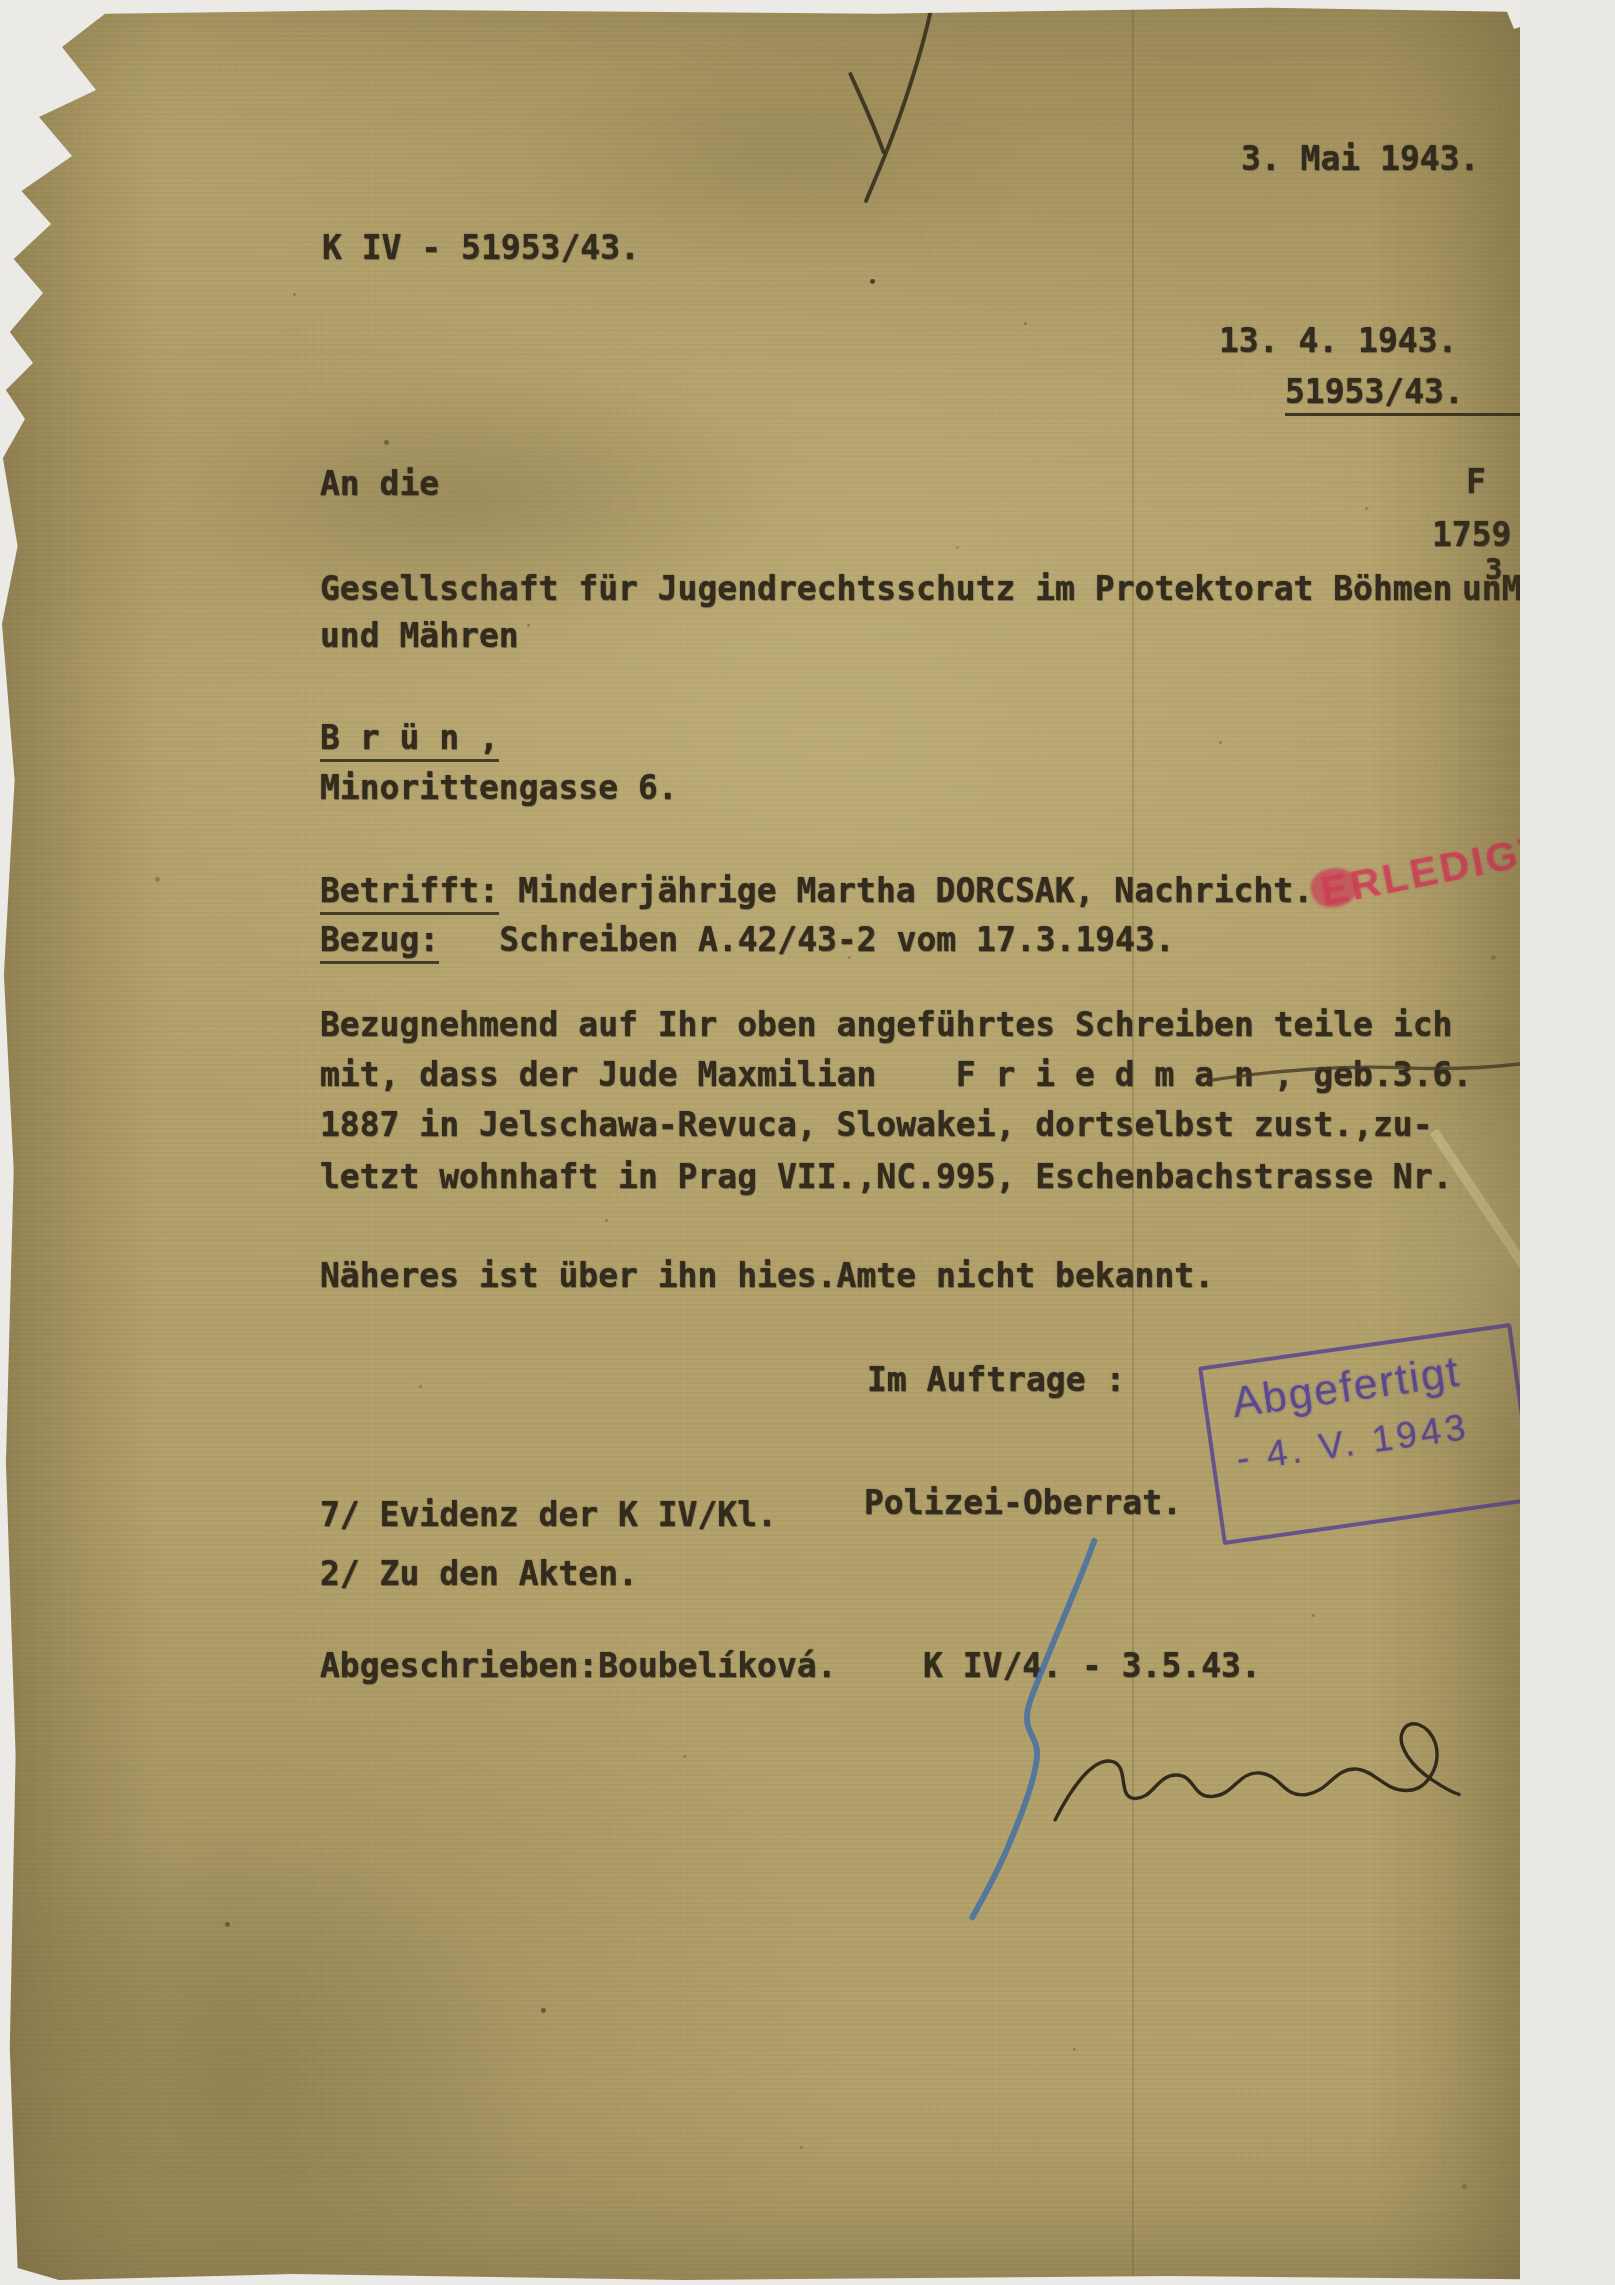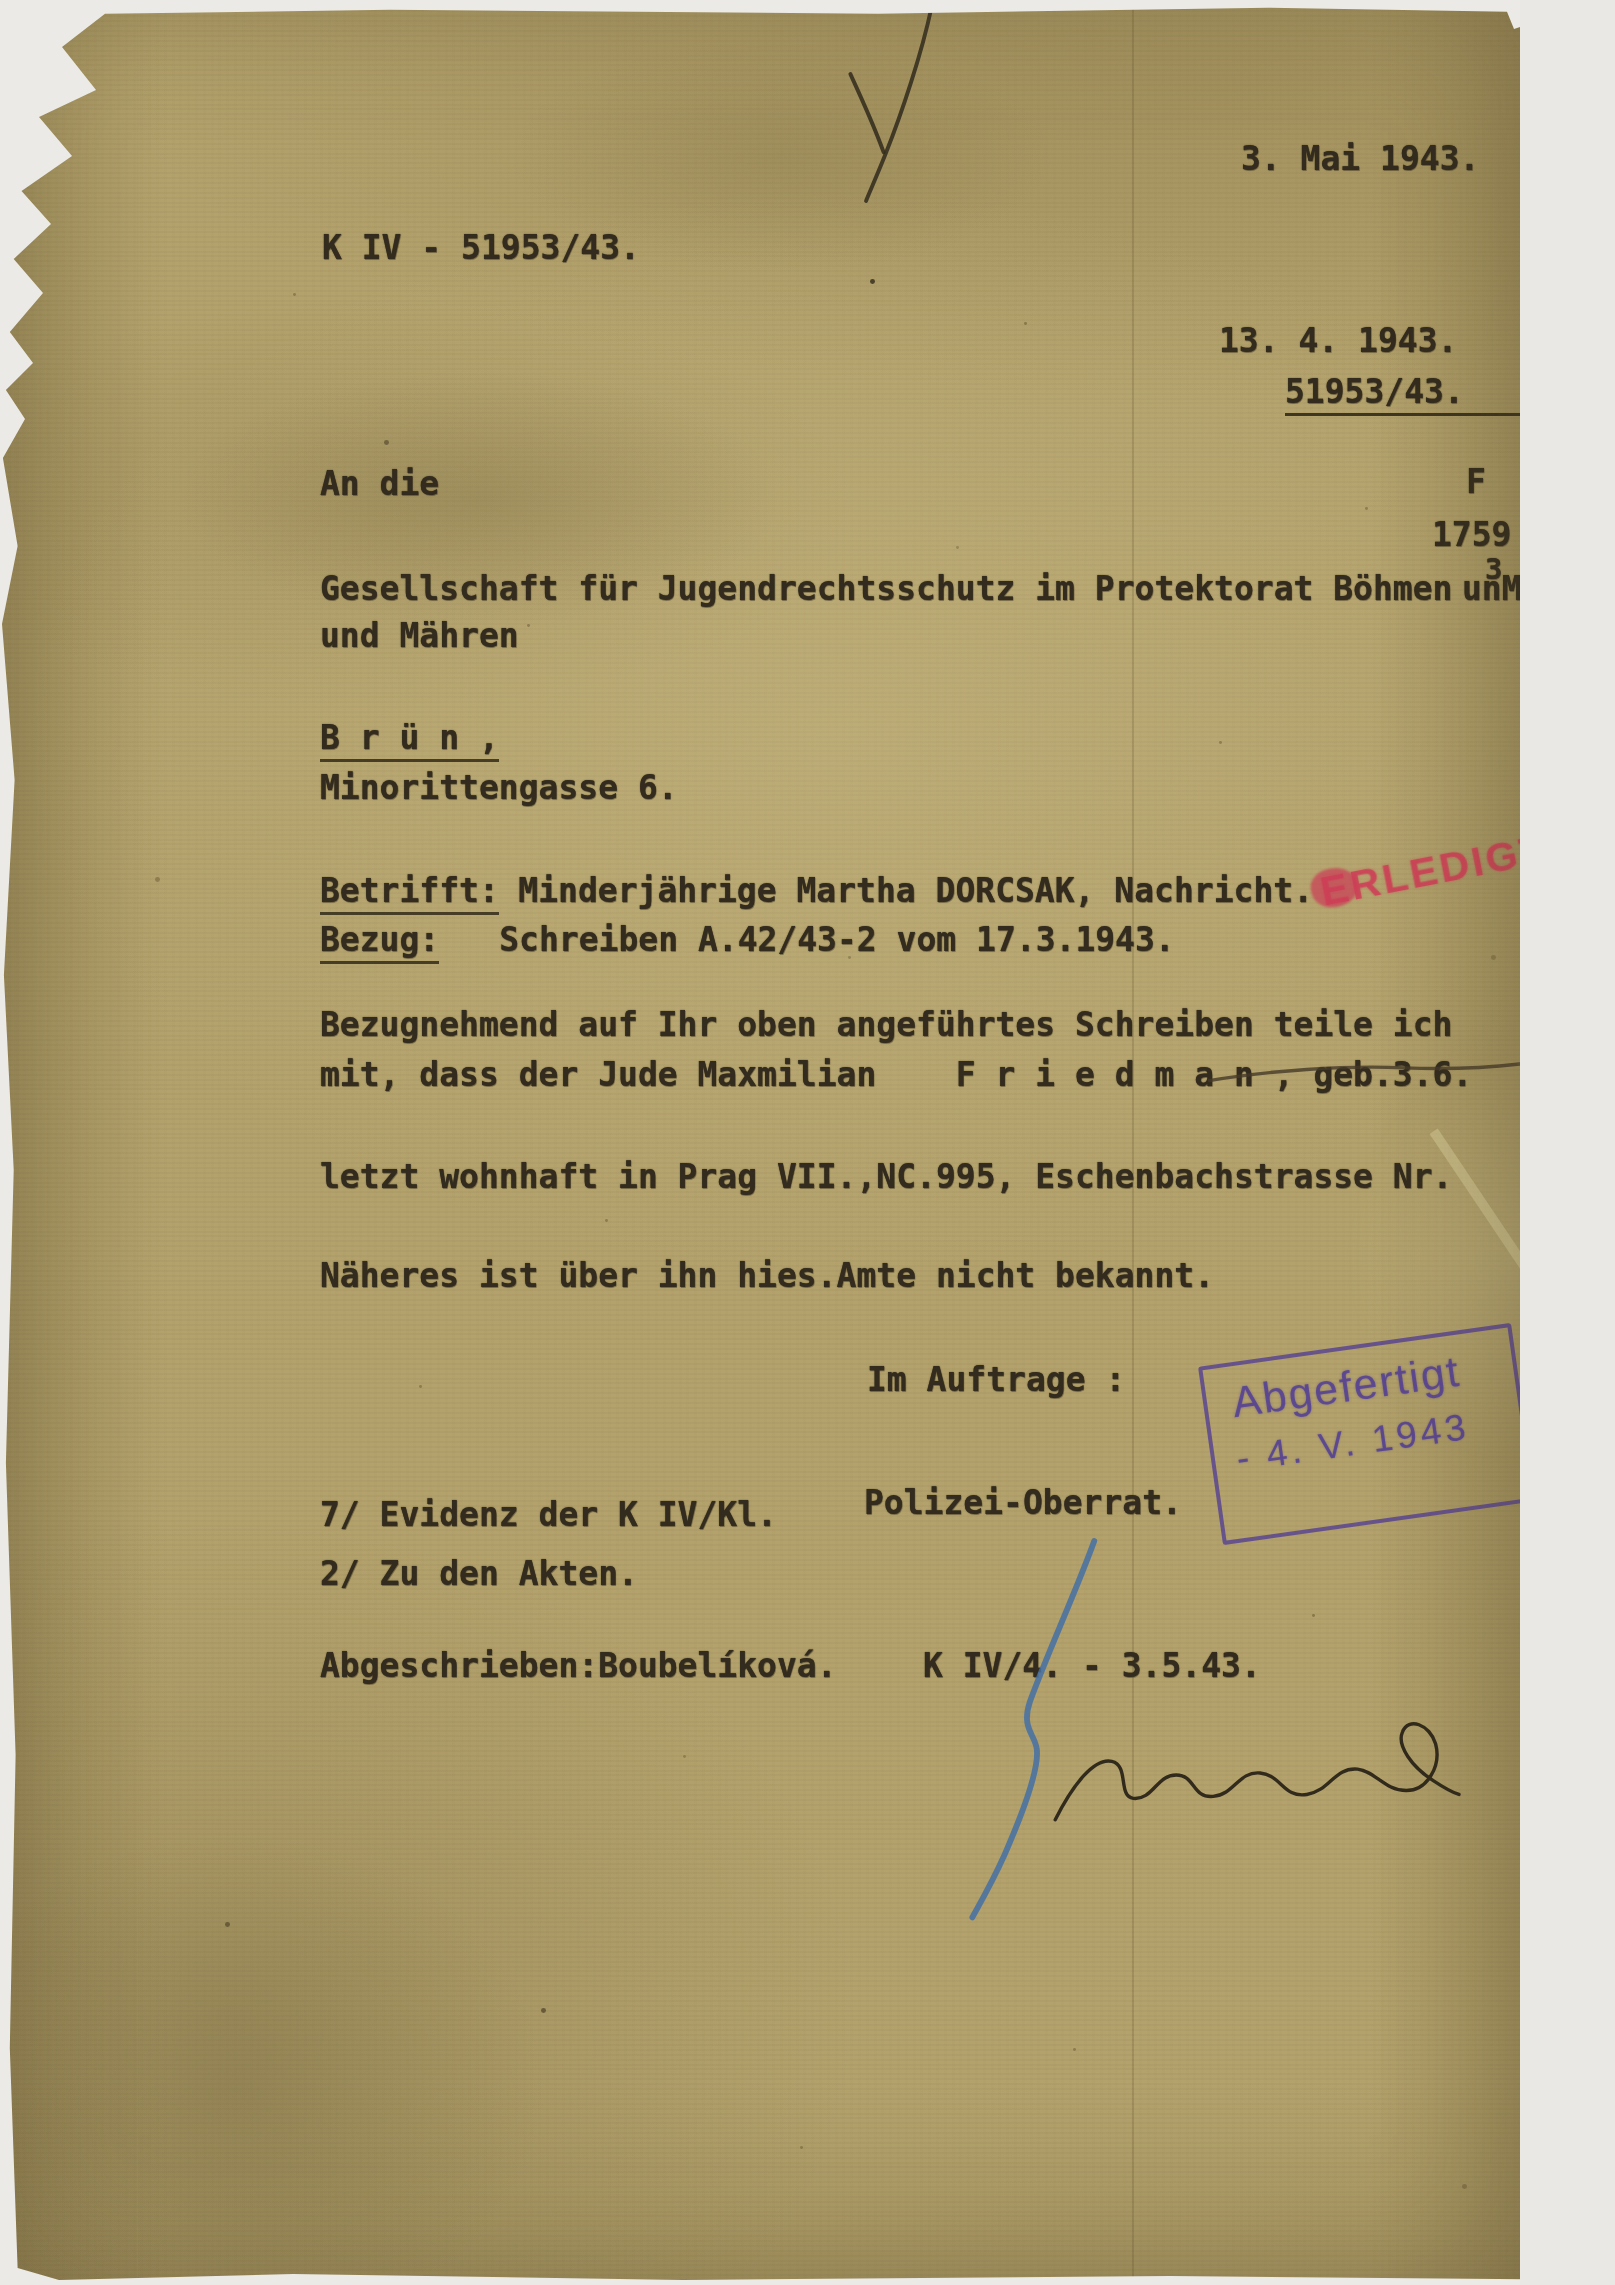--- a/index.html
+++ b/index.html
@@ -101,20 +101,21 @@
     <div class="tline" style="left:320px;top:768px">Minorittengasse 6.</div>
 
     <div class="tline" style="left:320px;top:871px"><span class="u">Betrifft:</span><span class="gap1">Minderjährige Martha DORCSAK, Nachricht.</span></div>
     <div class="tline" style="left:320px;top:920px"><span class="u">Bezug:</span><span class="gap4">Schreiben A.42/43-2 vom 17.3.1943.</span></div>
 
     <div class="stamp-red-blob"></div>
     <div class="stamp-red">ERLEDIGT</div>
 
     <div class="tline" style="left:320px;top:1005px">Bezugnehmend auf Ihr oben angeführtes Schreiben teile ich</div>
     <div class="tline" style="left:320px;top:1055px">mit, dass der Jude Maxmilian    F r i e d m a n , geb.3.6.</div>
+    <div class="tline" style="left:320px;top:1105px">1887 in Jelschawa-Revuca, Slowakei, dortselbst zust.,zu-</div>
     <div class="tline" style="left:320px;top:1157px">letzt wohnhaft in Prag VII.,NC.995, Eschenbachstrasse Nr.</div>
     <div class="tline" style="left:320px;top:1256px">Näheres ist über ihn hies.Amte nicht bekannt.</div>
 
     <div class="tline" style="left:867px;top:1360px">Im Auftrage :</div>
     <div class="tline" style="left:864px;top:1483px">Polizei-Oberrat.</div>
 
     <div class="stamp-purple">
       <div class="l1">Abgefertigt</div>
       <div class="l2">- 4. V. 1943</div>
     </div>

